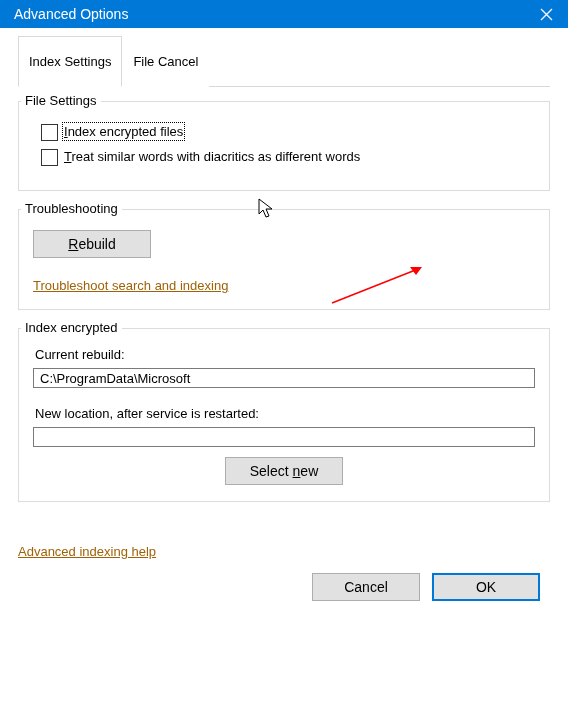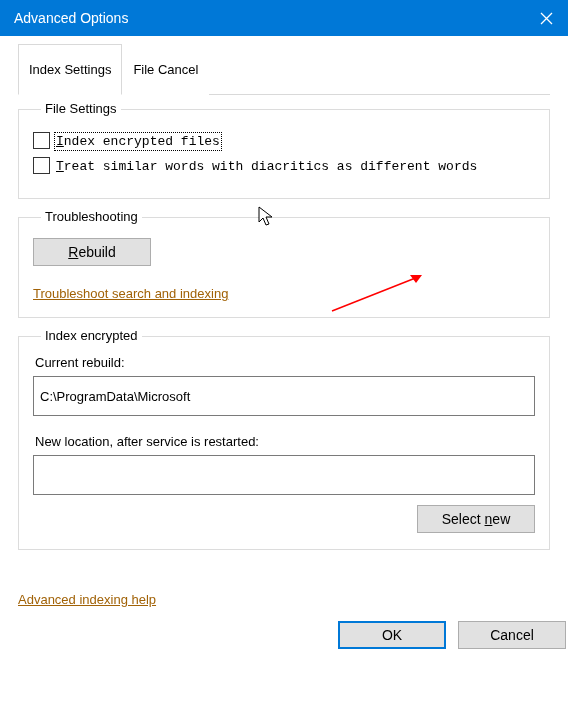--- a/index.html
+++ b/index.html
@@ -9,21 +9,21 @@
       font-size: 13px;
       background: #fff;
       color: #000;
       width: 568px;
       height: 710px;
       overflow: hidden;
     }
     .titlebar {
       background: #0078d7;
       color: #fff;
-      height: 36px;
+      height: 28px;
       display: flex;
       align-items: center;
       padding: 0 14px;
       font-size: 14px;
     }
     .titlebar .title { flex: 1; }
     .close-btn {
       width: 44px;
       height: 36px;
       display: flex;
@@ -55,30 +55,29 @@
     }
     .group {
       border: 1px solid #dcdcdc;
       margin-bottom: 18px;
       padding: 14px 14px 16px 14px;
       position: relative;
     }
     .group-label {
       position: absolute;
       top: -9px;
-      left: 22px;
+      left: 2px;
       background: #fff;
       padding: 0 4px;
       font-size: 13px;
     }
     .check-row {
       display: flex;
-      align-items: flex-end;
-      margin: 8px 0;
-      font-family: Liberation Mono, monospace;
+      align-items: flex-start;
+      margin: 8px 8px;
     }
     .checkbox {
       width: 17px;
       height: 17px;
       border: 1px solid #333;
       margin-right: 6px;
       flex: 0 0 auto;
     }
     .dotted { outline: 1px dotted #000; outline-offset: 1px; display: inline-block; }
     .tshoot-row {
@@ -102,26 +101,26 @@
       cursor: pointer;
       display: inline-block;
     }
     .loc-label { margin: 4px 0 6px 2px; }
     .text-field {
       width: 100%;
       border: 1px solid #7a7a7a;
       padding: 4px 6px;
       font-family: inherit;
       font-size: 13px;
-      height: 40px;
-      background: #fff;
-    }
-    .right-align { display: flex; justify-content: flex-end; margin-top: 10px; }
+      height: 20px;
+      background: #fff;
+    }
+    .right-align { display: flex; justify-content: center; margin-top: 10px; }
     .footer {
-      padding: 10px 2px 14px 18px;
+      padding: 10px 28px 14px 18px;
     }
     .help-link { margin-bottom: 14px; }
     .btn-row {
       display: flex;
       justify-content: flex-end;
       gap: 12px;
     }
     .ok-btn {
       border: 2px solid #0078d7;
       background: #e1e1e1;
@@ -205,16 +204,16 @@
   <svg class="red-arrow" width="100" height="42" viewBox="0 0 100 42">
     <line x1="2" y1="40" x2="88" y2="6" stroke="#ff0000" stroke-width="1.5"></line>
     <polygon points="92,4 80,4 86,12" fill="#ff0000"></polygon>
   </svg>
 
 </div>
 
 <div class="footer">
   <span class="link help-link">Advanced indexing help</span>
   <div class="btn-row">
+    <button class="btn cancel-btn">Cancel</button>
     <button class="btn ok-btn">OK</button>
-    <button class="btn cancel-btn">Cancel</button>
   </div>
 </div>
 
 </body></html>

